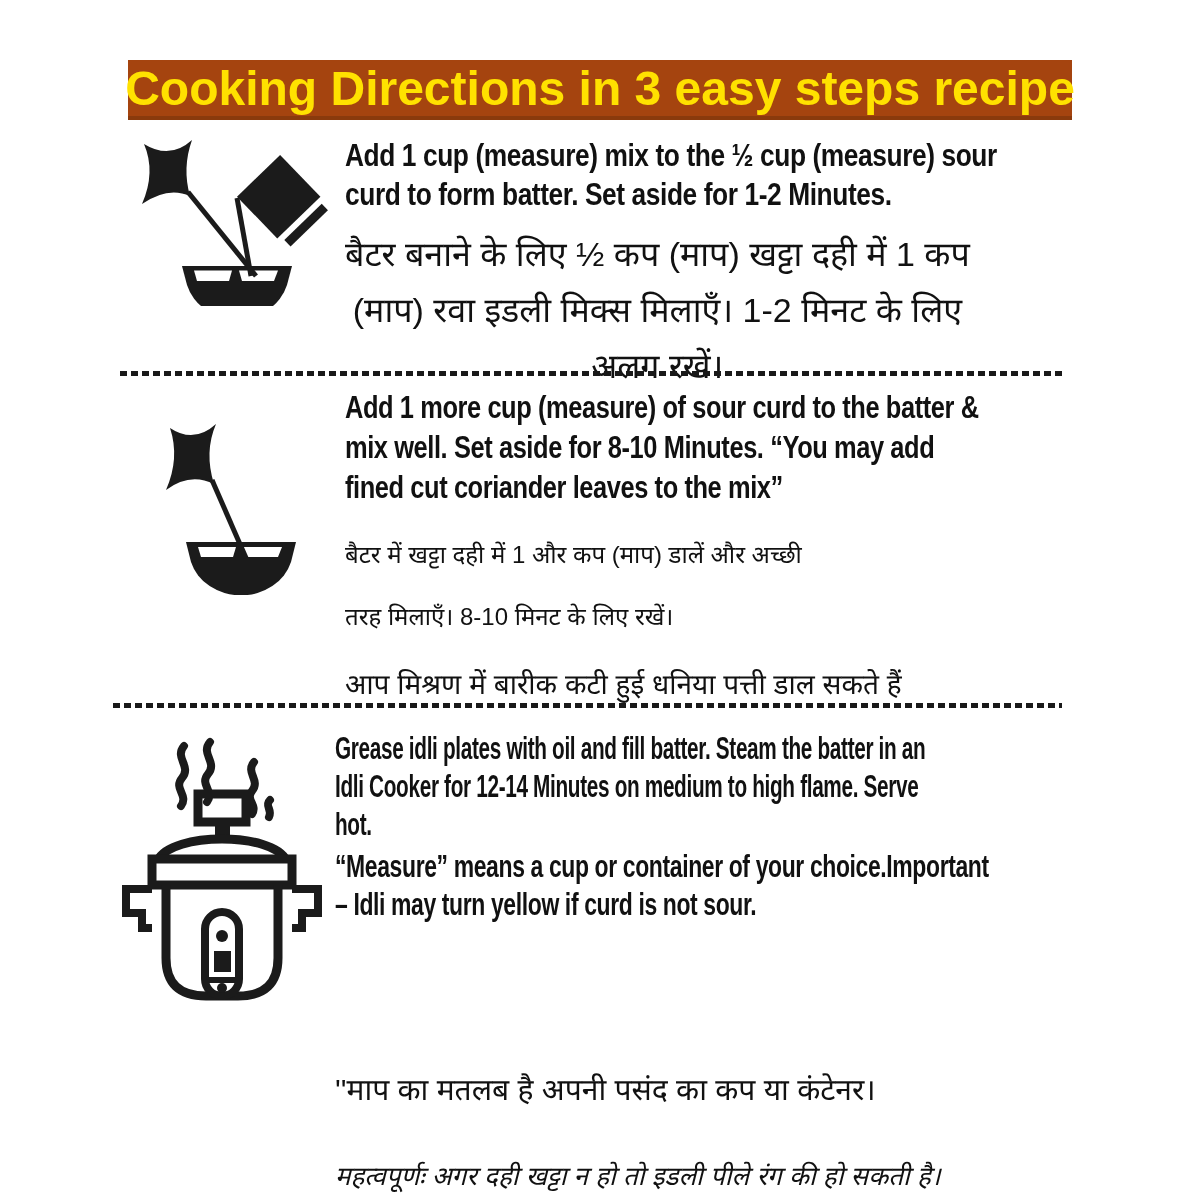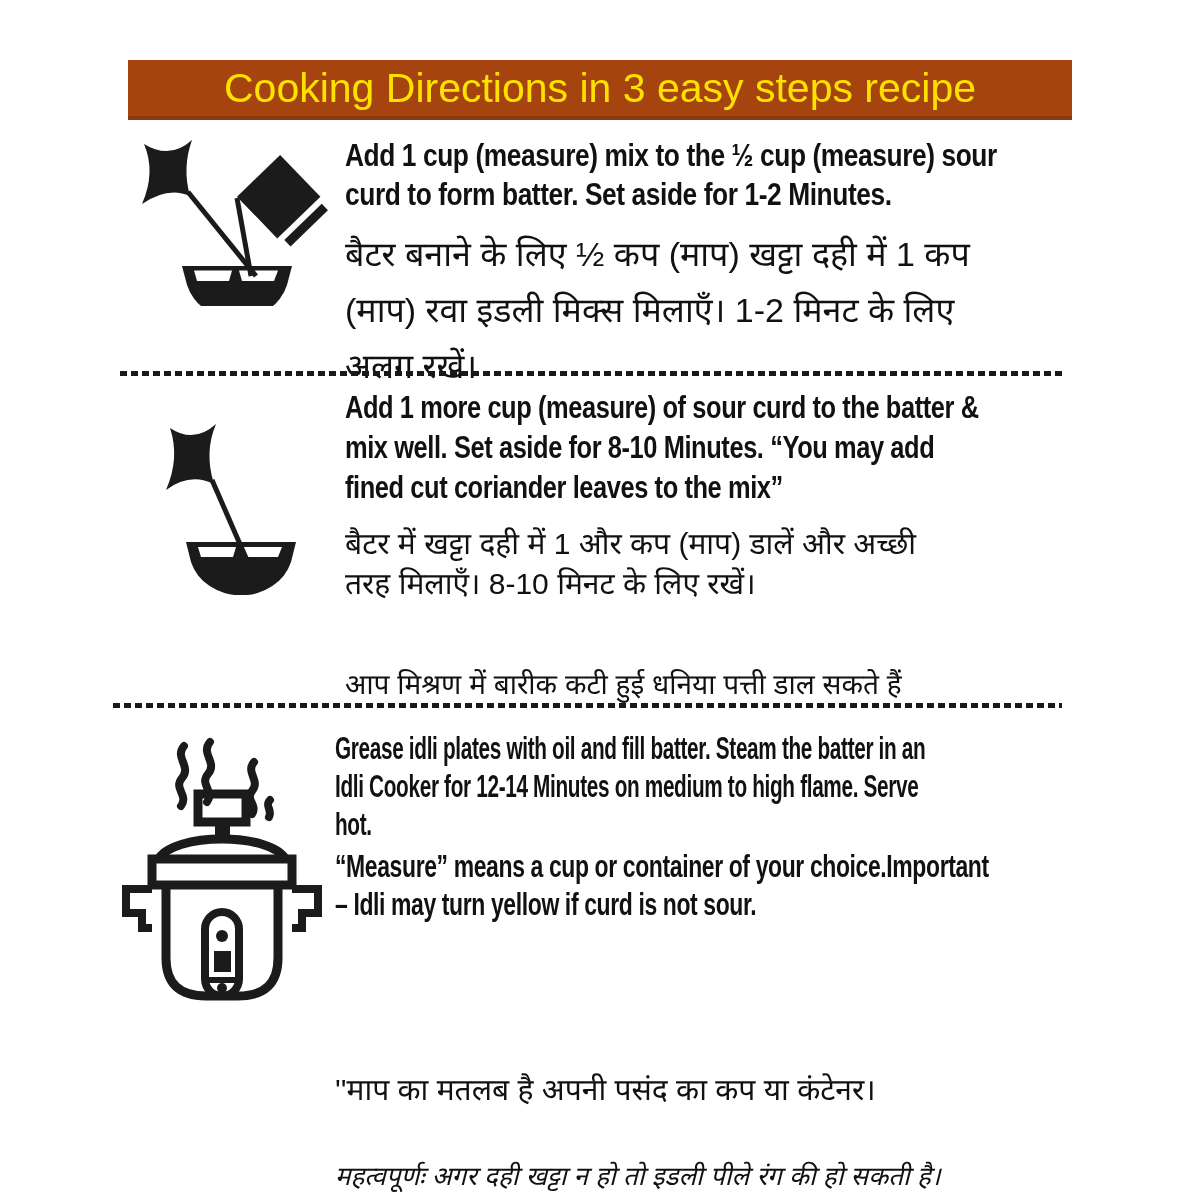--- a/index.html
+++ b/index.html
@@ -6,21 +6,21 @@
   .page {
     position:relative; width:1200px; height:1200px; background:#ffffff;
     font-family:"Liberation Sans", sans-serif; color:#111; overflow:hidden;
   }
   .header-bar {
     position:absolute; left:128px; top:60px; width:944px; height:56px;
     background:#A5440F; border-bottom:4px solid #8a3a0c;
     display:flex; align-items:center; justify-content:center;
   }
   .header-bar .title {
-    color:#FFE100; font-weight:normal; font-size:41px; white-space:nowrap;
+    color:#FFE100; font-weight:bold; font-size:48px; white-space:nowrap;
     letter-spacing:0px;
   }
   .en {
     position:absolute; font-weight:bold; white-space:pre;
     transform-origin:left top; letter-spacing:-0.5px;
   }
   .hi {
     position:absolute; white-space:pre; transform-origin:left top;
   }
   .divider {
@@ -50,40 +50,40 @@
       <path class="ink" d="M54,132 L164,132 L159,151 L59,151 Z"></path>
       <path d="M66,136.5 L104,136.5 L101,147 L69,147 Z" fill="#ffffff"></path>
       <path d="M111,136.5 L150,136.5 L146,147 L114,147 Z" fill="#ffffff"></path>
       <path class="ink" d="M59,151 A52,47 0 0 0 159,151 Z"></path>
       <path class="line" d="M60,58 L128,142" stroke-width="5"></path>
       <path class="line" d="M109,64 L123,142" stroke-width="5"></path>
     </svg>
   </div>
   <div class="en" style="left:345px; top:136px; font-size:31px; line-height:39px; transform:scaleX(0.85);">Add 1 cup (measure) mix to the ½ cup (measure) sour
 curd to form batter. Set aside for 1-2 Minutes.</div>
-  <div class="hi" style="left:345px; top:226px; font-size:34px; line-height:56px;">बैटर बनाने के लिए ½ कप (माप) खट्टा दही में 1 कप
+  <div class="hi" style="left:345px; top:226px; font-size:34px; line-height:56px;text-align:center;">बैटर बनाने के लिए ½ कप (माप) खट्टा दही में 1 कप
 (माप) रवा इडली मिक्स मिलाएँ। 1-2 मिनट के लिए
 अलग रखें।</div>
 
   <div class="divider" style="left:120px; top:371px; width:942px;"></div>
 
   <div class="icon" style="left:142px; top:420px;">
     <svg width="180" height="175" viewBox="0 0 180 175">
       <path class="ink" d="M28,8 Q52,24 74,4 Q62,32 72,64 Q48,52 24,70 Q38,38 28,8 Z"></path>
       <path class="ink" d="M44,122 L154,122 L149,142 L49,142 Z"></path>
       <path d="M56,127 L94,127 L91,137 L59,137 Z" fill="#ffffff"></path>
       <path d="M101,127 L140,127 L136,137 L104,137 Z" fill="#ffffff"></path>
       <path class="ink" d="M49,142 A52,46 0 0 0 149,142 Z"></path>
       <path class="line" d="M70,60 L104,138" stroke-width="5"></path>
     </svg>
   </div>
   <div class="en" style="left:345px; top:388px; font-size:31px; line-height:40px; transform:scaleX(0.82);">Add 1 more cup (measure) of sour curd to the batter &amp;
 mix well. Set aside for 8-10 Minutes. “You may add
 fined cut coriander leaves to the mix”</div>
-  <div class="hi" style="left:345px; top:524px; font-size:30px; line-height:40px;">बैटर में खट्टा दही में 1 और कप (माप) डालें और अच्छी
+  <div class="hi" style="left:345px; top:524px; font-size:24px; line-height:62px;">बैटर में खट्टा दही में 1 और कप (माप) डालें और अच्छी
 तरह मिलाएँ। 8-10 मिनट के लिए रखें।</div>
   <div class="hi" style="left:345px; top:663px; font-size:28px; line-height:44px;">आप मिश्रण में बारीक कटी हुई धनिया पत्ती डाल सकते हैं</div>
 
   <div class="divider" style="left:113px; top:703px; width:949px;"></div>
 
   <div class="icon" style="left:112px; top:736px;">
     <svg width="220" height="272" viewBox="0 0 220 272">
       <path class="line" d="M72,10 C62,22 80,30 70,42 C61,53 77,59 69,70" stroke-width="8" stroke-linecap="round"></path>
       <path class="line" d="M98,6 C88,18 106,26 96,38 C87,49 103,55 95,66" stroke-width="8" stroke-linecap="round"></path>
       <path class="line" d="M142,26 C133,37 149,44 140,55 C133,64 146,69 140,78" stroke-width="8" stroke-linecap="round"></path>

